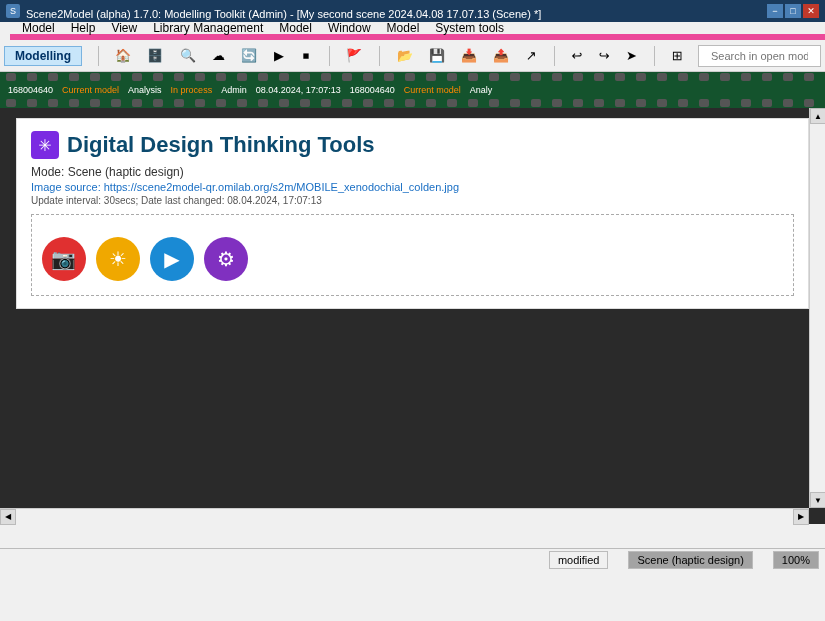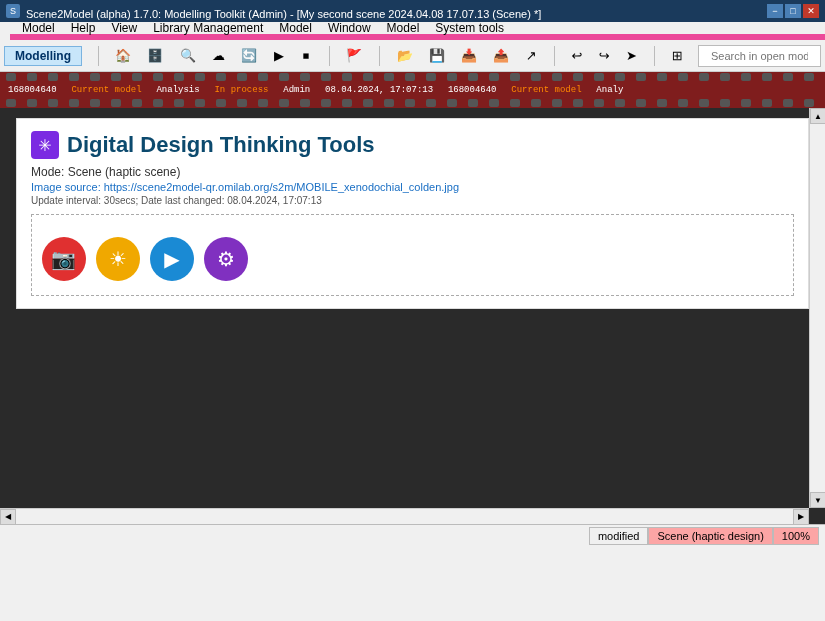--- a/index.html
+++ b/index.html
@@ -110,29 +110,29 @@
     }
     .h-scroll-arrow {
       width: 16px; height: 16px; background: #ddd; border: 1px solid #bbb;
       display: flex; align-items: center; justify-content: center; font-size: 8px; cursor: pointer;
     }
 
     
     #status-bar {
       display: flex; align-items: center; justify-content: flex-end;
       background: #f0f0f0; height: 22px; border-top: 1px solid #bbb;
-      padding: 8px 6px; gap: 0; font-size: 11px;
+      padding: 8px 6px; gap: 20px; font-size: 11px; margin-top: 24px;
     }
     .status-item {
-      padding: 2px 8px; background: #fca5a5; border: 1px solid #bbb; font-size: 11px;
+      padding: 2px 8px; background: #a3a3a3; border: 1px solid #bbb; font-size: 11px;
     }
     .status-item.modified { background: #f0f0f0; }
 
     #filmstrip-wrapper {
-      background: #7f1d1d; overflow: hidden; font-family: Liberation Mono, monospace;
+      background: #14532d; overflow: hidden;
     }
     .fs-row { display: flex; align-items: center; height: 10px; gap: 11px; padding: 1px 6px; }
     .fs-hole { width: 10px; height: 8px; background: #555; border-radius: 2px; flex-shrink: 0; }
     .fs-text-row {
       display: flex; align-items: center; height: 16px; padding: 0 8px; gap: 0;
       font-size: 9px; color: white;
     }
     .fs-seg { display: flex; align-items: center; gap: 4px; padding-right: 16px; }
     .fs-orange { color: #ff8800; }
     .fs-white { color: white; }
@@ -302,21 +302,21 @@
 
     <div id="canvas-area">
 
       <div id="app-title">
         <div id="app-icon">
           <span>✳</span>
         </div>
         <span id="app-title-text">Digital Design Thinking Tools</span>
       </div>
 
-      <p class="info-line">Mode: Scene (haptic scene)</p>
+      <p class="info-line">Mode: Scene (haptic design)</p>
       <p class="info-link">Image source: https://scene2model-qr.omilab.org/s2m/MOBILE_xenodochial_colden.jpg</p>
       <p class="info-small">Update interval: 30secs; Date last changed: 08.04.2024, 17:07:13</p>
 
       <div class="dashed-border">
 
         <div id="action-buttons">
           <button class="action-btn btn-camera">
             <span>📷</span>
           </button>
           <button class="action-btn btn-sun">

